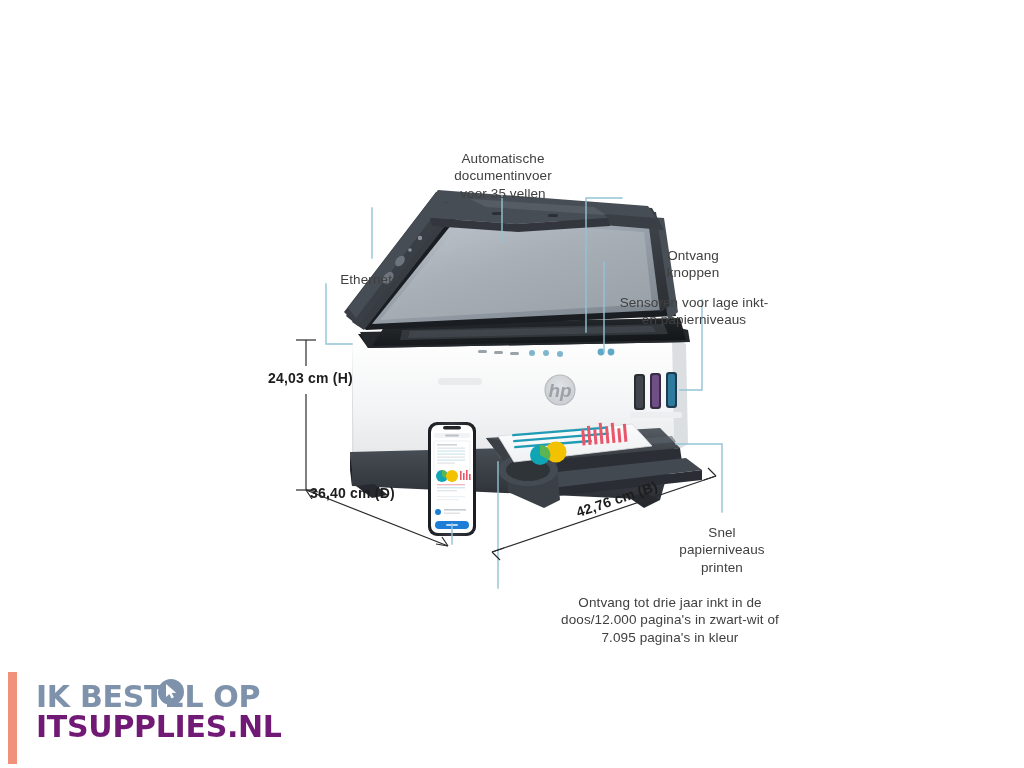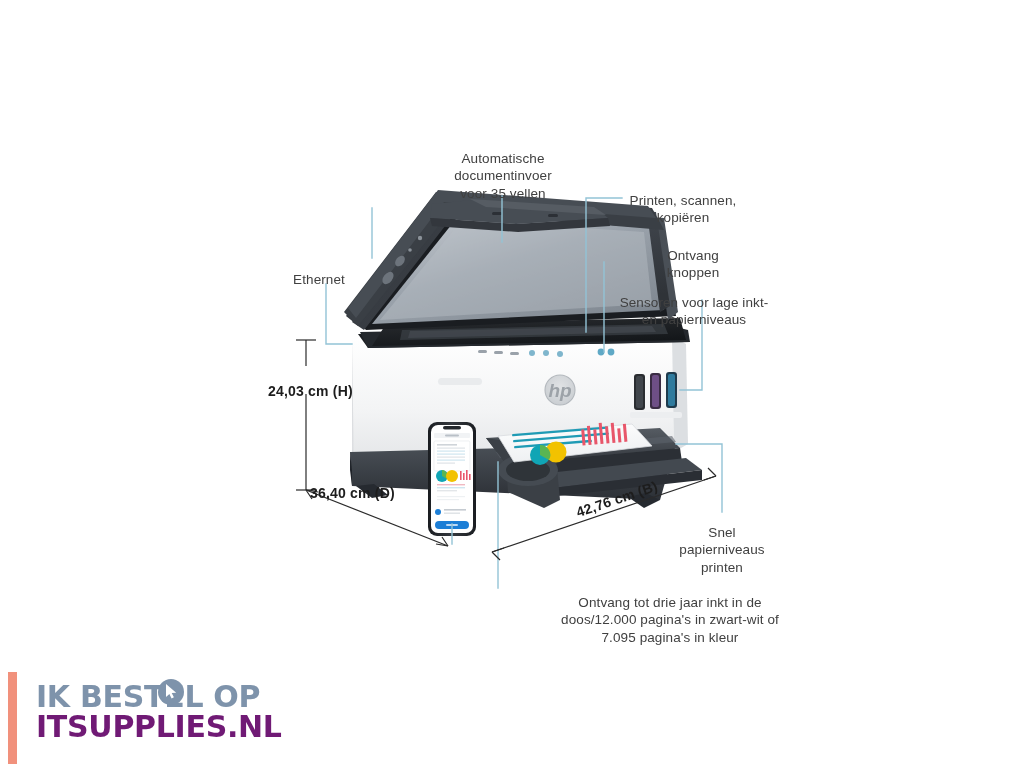--- a/index.html
+++ b/index.html
@@ -324,41 +324,39 @@
       <path d="M492,552 L504,548 M492,552 L500,560"></path>
       <path d="M716,476 L704,480 M716,476 L708,468"></path>
     </g>
   </svg>
 
 
   <div class="callout c-center" style="left:430px;top:144px;width:146px;">Automatische
 documentinvoer
 voor 35 vellen</div>
 
-  <div class="callout c-center" style="left:622px;top:186px;width:122px;">Printen, scannen,
-kopiëren</div>
-
-  <div class="callout c-center" style="left:265px;top:265px;width:108px;">Ethernet</div>
+
+  <div class="callout c-center" style="left:284px;top:265px;width:108px;text-align:right;">Ethernet</div>
 
   <div class="callout c-center" style="left:644px;top:241px;width:98px;">Ontvang
 knoppen</div>
 
   <div class="callout c-center" style="left:604px;top:288px;width:180px;">Sensoren voor lage inkt-
 en papierniveaus</div>
 
   <div class="callout c-center" style="left:670px;top:518px;width:104px;">Snel
 papierniveaus
 printen</div>
 
 
   <div class="callout c-center" style="left:524px;top:588px;width:292px;">Ontvang tot drie jaar inkt in de
 doos/12.000 pagina's in zwart-wit of
 7.095 pagina's in kleur</div>
 
-  <div class="dimlabel" style="left:268px;top:383px;">24,03 cm (H)</div>
+  <div class="dimlabel" style="left:268px;top:370px;">24,03 cm (H)</div>
 
   <div class="dimlabel" style="left:310px;top:485px;">36,40 cm (D)</div>
 
   <div class="dimlabel" style="left:574px;top:505px;transform:rotate(-18.7deg);transform-origin:left top;">42,76 cm (B)</div>
 
   <div id="footer">
     <div id="footer-bar"></div>
 
     <div class="logo-line" id="logo-top">IK BESTEL OP</div>
 

